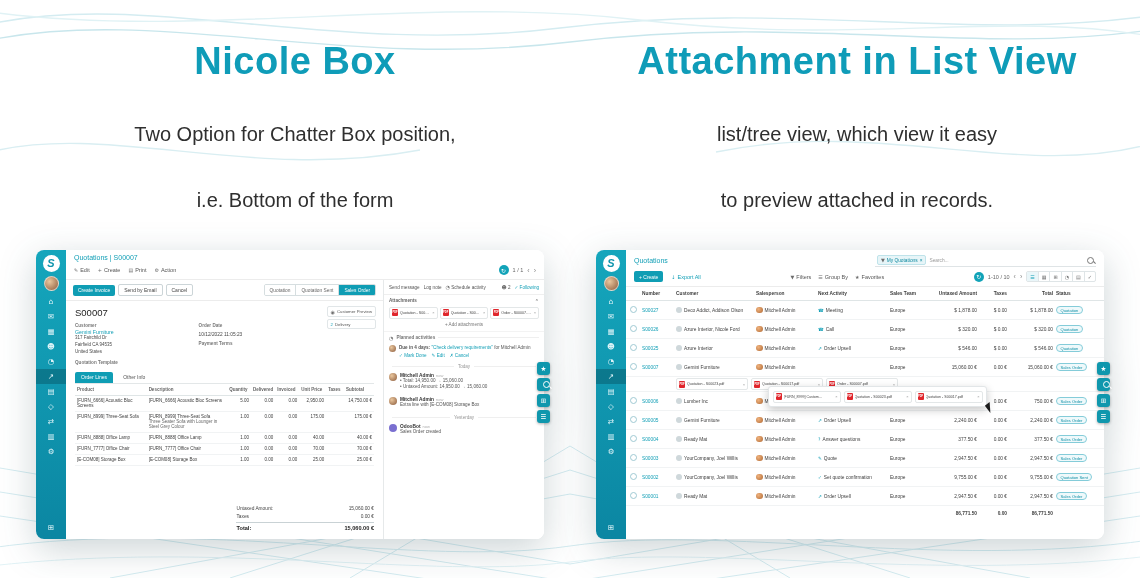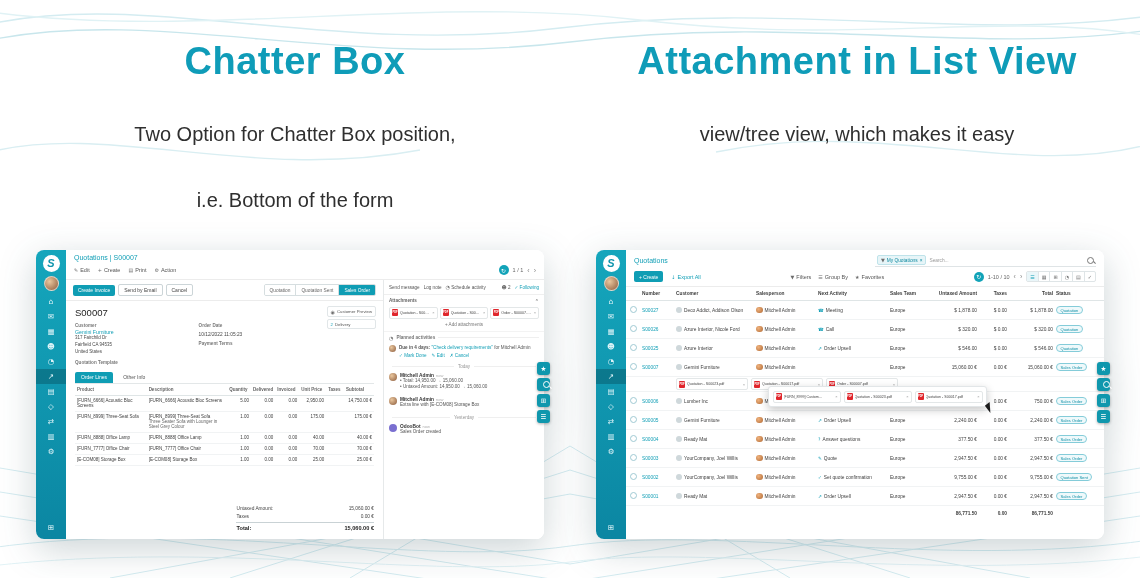--- a/index.html
+++ b/index.html
@@ -147,31 +147,32 @@
     <path d="M0,516 L570,600 L1140,516"></path>
     <path d="M110,578 L570,494 L1030,578"></path>
     <path d="M230,578 L570,470 L910,578"></path>
     <path d="M350,578 L570,446 L790,578"></path>
     <path d="M-10,548 C200,518 420,568 570,546 C720,524 940,570 1150,540"></path>
     <path d="M-10,566 C220,540 430,580 570,562 C710,544 930,582 1150,556" stroke="#dcf0f4"></path>
   </g>
 </svg>
 
 <section class="feature" style="left:65px;width:460px;">
-  <h1 class="feat-title">Chatter Box</h1>
+  <h1 class="feat-title">Nicole Box</h1>
   <p class="feat-sub">
     <span>Two Option for Chatter Box position,</span>
     <span>i.e. Bottom of the form</span>
   </p>
 </section>
 
 <section class="feature" style="left:607px;width:500px;">
   <h1 class="feat-title">Attachment in List View</h1>
   <p class="feat-sub">
-    <span>view/tree view, which makes it easy</span>
+    <span>list/tree view, which view it easy</span>
+    <span>to preview attached in records.</span>
   </p>
 </section>
 
 <div class="card" style="left:36px;top:250px;">
   <div class="card-clip">
     <aside class="sidebar">
       <div class="sb-logo">S</div>
       <div class="sb-avatar"></div>
       <div class="sb-ic">⌂</div>
       <div class="sb-ic">✉</div>

